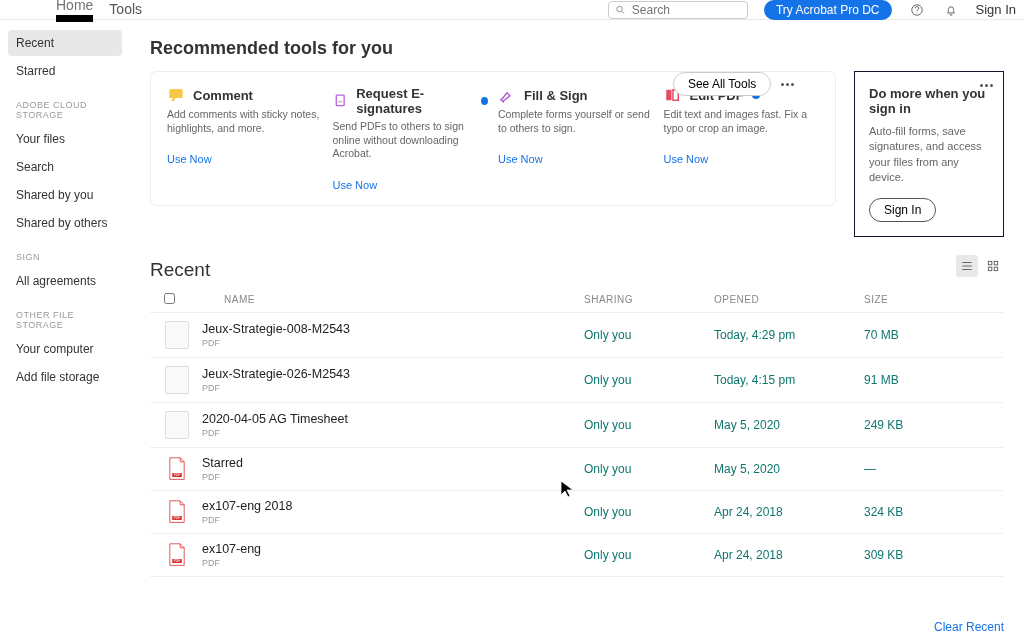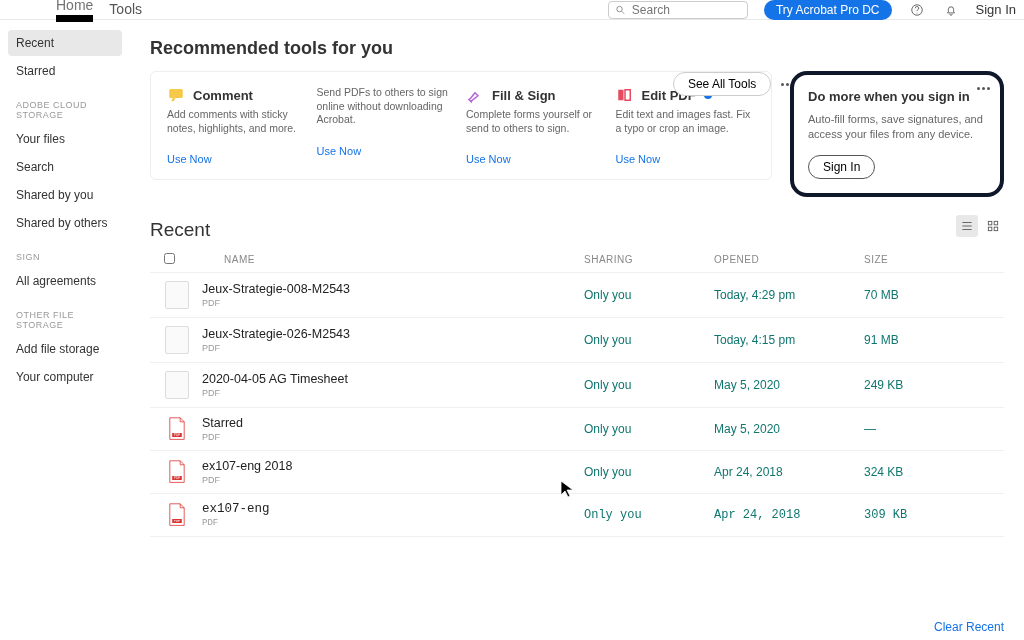--- a/index.html
+++ b/index.html
@@ -29,37 +29,37 @@
   .card-top { display: flex; align-items: center; gap: 8px; margin-bottom: 4px; }
   .card-icon { width: 18px; height: 18px; }
   .card-title { font-size: 13px; font-weight: 600; }
   .card-badge { width: 8px; height: 8px; border-radius: 50%; }
   .card-desc { font-size: 10.5px; color: #666; line-height: 1.3; margin-bottom: 18px; max-width: 160px; }
   .use-now { font-size: 11px; color: #1473e6; cursor: pointer; }
   .see-all { margin-left: auto; }
   .see-all-btn { border: 1px solid #ccc; background: #fff; border-radius: 14px; font-size: 12px; padding: 4px 14px; margin-right: 6px; cursor: pointer; }
   .more-dots { display: inline-flex; gap: 2px; cursor: pointer; vertical-align: middle; }
   .more-dots span { width: 3px; height: 3px; background: #555; border-radius: 50%; }
-  .right-panel { width: 214px; margin-left: 18px; border: 4px solid #0f172a; border-radius: 17px; padding: 14px 14px; position: relative; }
+  .right-panel { width: 150px; margin-left: 18px; border: 1px solid #0f172a; border-radius: 0; padding: 14px 14px; position: relative; }
   .right-panel h3 { font-size: 13px; font-weight: 600; margin-bottom: 8px; }
   .right-panel p { font-size: 11px; color: #666; line-height: 1.4; margin-bottom: 12px; }
   .signin-btn { border: 1px solid #555; background: #fff; border-radius: 14px; font-size: 12px; padding: 4px 14px; cursor: pointer; }
   .recent-head { font-size: 19px; font-weight: 400; margin-top: 22px; margin-bottom: 6px; }
   .table-head { display: flex; align-items: center; padding: 6px 0; font-size: 10px; color: #888; letter-spacing: 0.5px; }
   .col-check { width: 40px; padding-left: 14px; }
   .col-name { flex: 1; }
   .col-sharing { width: 130px; }
   .col-opened { width: 150px; }
   .col-size { width: 140px; }
   .view-toggle { display: flex; gap: 4px; position: absolute; right: 20px; margin-top: -32px; }
   .view-btn { width: 22px; height: 22px; border: 1px solid transparent; border-radius: 3px; display: flex; align-items: center; justify-content: center; cursor: pointer; }
   .view-btn.active { background: #e8e8e8; }
   .view-btn svg { width: 14px; height: 14px; stroke: #555; fill: none; stroke-width: 1.5; }
   .file-row { display: flex; align-items: center; padding: 8px 0; border-top: 1px solid #f0f0f0; font-size: 12px; }
-  .file-row:last-child { border-bottom: 1px solid #f0f0f0; font-family: Liberation Mono, monospace; }
+  .file-row:last-child { border-bottom: 1px solid #f0f0f0; }
   .thumb { width: 40px; display: flex; justify-content: center; padding-left: 14px; }
   .thumb-box { width: 24px; height: 28px; border: 1px solid #ddd; border-radius: 2px; background: #fafafa; display: flex; align-items: center; justify-content: center; }
   .thumb-pdf { width: 20px; height: 24px; }
   .file-name-col { flex: 1; padding-left: 12px; }
   .file-name { font-size: 12.5px; color: #222; }
   .file-type { font-size: 9px; color: #999; margin-top: 2px; }
   .cell { font-size: 12px; color: #0f766e; }
   .clear-recent { position: absolute; bottom: 6px; right: 20px; font-size: 12px; color: #1473e6; cursor: pointer; }
   input[type=checkbox] { width: 11px; height: 11px; }
   .cursor { position: absolute; left: 430px; top: 460px; }
@@ -102,42 +102,50 @@
     <div class="side-item active">Recent</div>
     <div class="side-item">Starred</div>
     <div class="side-head">ADOBE CLOUD STORAGE</div>
     <div class="side-item">Your files</div>
     <div class="side-item">Search</div>
     <div class="side-item">Shared by you</div>
     <div class="side-item">Shared by others</div>
     <div class="side-head">SIGN</div>
     <div class="side-item">All agreements</div>
     <div class="side-head">OTHER FILE STORAGE</div>
+    <div class="side-item">Your computer</div>
     <div class="side-item">Add file storage</div>
-    <div class="side-item">Your computer</div>
   </div>
 
   <div class="main">
     <div style="display:flex;align-items:center;">
       <div class="rec-head">Recommended tools for you</div>
     </div>
     <div class="rec-row">
       <div class="rec-cards">
         <div class="card">
           <div class="card-top">
             <svg class="card-icon" viewBox="0 0 24 24">
                 <rect x="3" y="4" width="18" height="12" rx="2" fill="#f7c948"></rect>
                 <path d="M7 20l3-4" stroke="#f7c948" stroke-width="3"></path>
               </svg>
             <span class="card-title">Comment</span>
           </div>
           <div class="card-desc">Add comments with sticky notes, highlights, and more.</div>
           <div class="use-now">Use Now</div>
         </div>
         <div class="card">
+          <div class="card-top">
+            <svg class="card-icon" viewBox="0 0 24 24">
+                <rect x="5" y="3" width="12" height="16" rx="1" fill="none" stroke="#b565d9" stroke-width="2"></rect>
+                <path d="M8 14c1 1 2-2 3-2s1 3 3 1" stroke="#b565d9" fill="none" stroke-width="1.5"></path>
+              </svg>
+            <span class="card-title">Request E-signatures</span>
+            <span class="card-badge" style="background:#1473e6"></span>
+          </div>
           <div class="card-desc">Send PDFs to others to sign online without downloading Acrobat.</div>
           <div class="use-now">Use Now</div>
         </div>
         <div class="card">
           <div class="card-top">
             <svg class="card-icon" viewBox="0 0 24 24">
                 <path d="M4 18c3-1 5-6 8-9l4 4c-3 3-8 5-9 8z" fill="none" stroke="#b565d9" stroke-width="2"></path>
               </svg>
             <span class="card-title">Fill &amp; Sign</span>
           </div>

